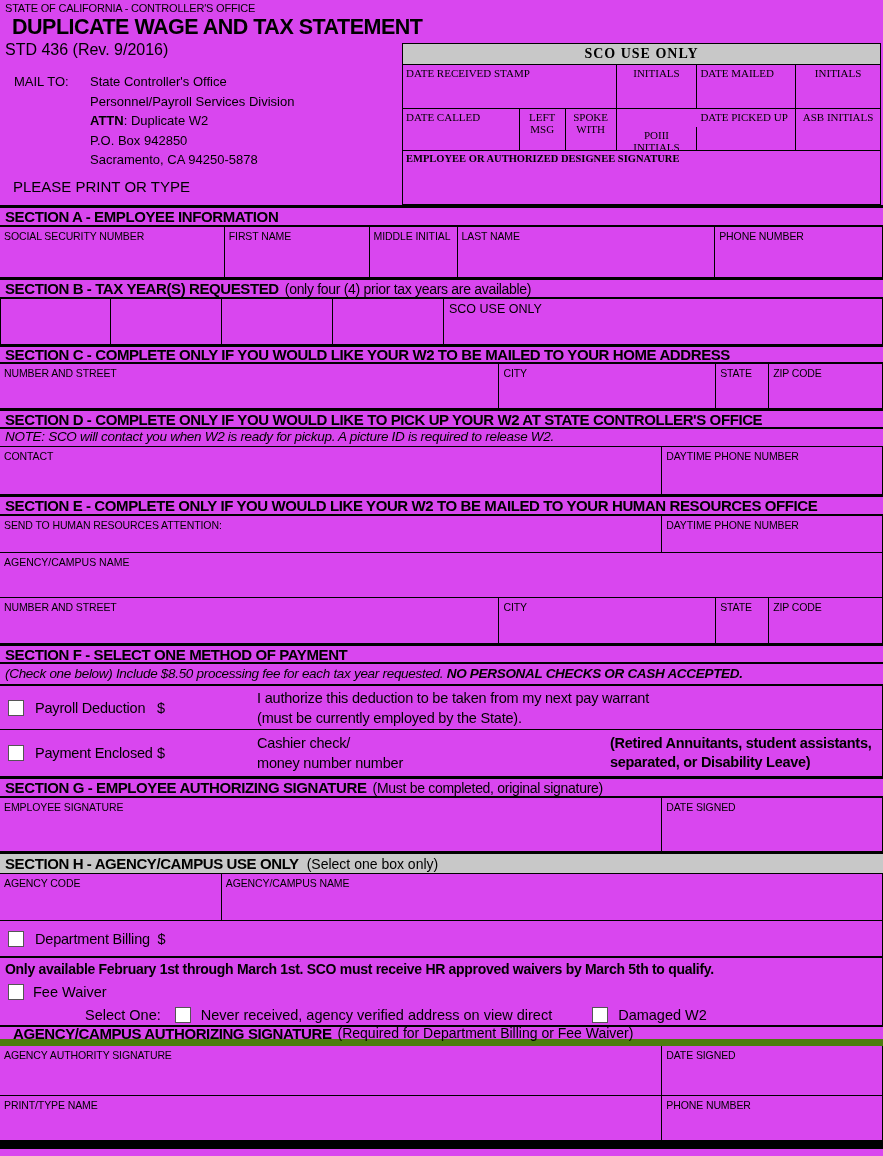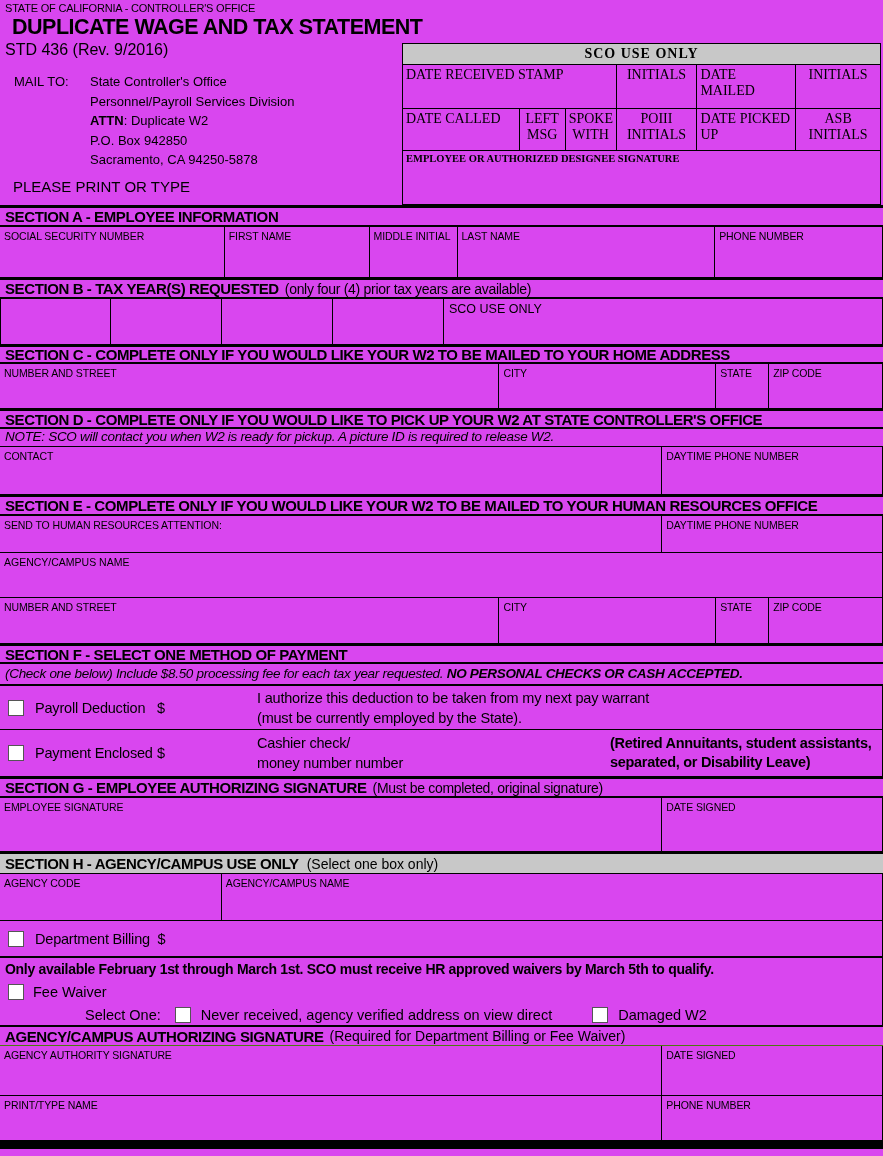--- a/index.html
+++ b/index.html
@@ -13,21 +13,21 @@
   .form-number { position:absolute; left:5px; top:41px; font-size:16px; }
   .mailto { position:absolute; left:14px; top:72px; font-size:13px; line-height:19.5px; display:flex; }
   .mailto .lbl { width:76px; }
   .print-type { position:absolute; left:13px; top:178px; font-size:15px; }
 
   
   .scobox { position:absolute; left:402px; top:43px; width:479px; height:162px; border:1px solid #000; font-family:"Liberation Serif", serif; }
   .sco-hd { height:21px; background:#c8c8c8; border-bottom:1px solid #000; text-align:center; font-weight:bold; font-size:14px; letter-spacing:1px; line-height:20px; }
   .sco-row { display:flex; border-bottom:1px solid #000; }
   .sco-row:last-child { border-bottom:none; }
-  .sco-cell { border-right:1px solid #000; font-size:14px; padding:2px 3px; overflow:hidden;font-family:Liberation Serif, serif; }
+  .sco-cell { border-right:1px solid #000; font-size:11px; padding:2px 3px; overflow:hidden;font-family:Liberation Serif, serif; }
   .sco-cell:last-child { border-right:none; }
   .sco-r1 { height:44px; }
   .sco-r2 { height:42px; }
   .sco-r3 { height:52px; }
   .c-center { text-align:center; }
   .sco-sig { font-weight:bold; font-size:10.5px; padding:2px 3px; width:100%; }
 
   
   .sec-hd { border-top:3px solid #000; border-bottom:2px solid #000; display:flex; align-items:center; gap:6px; padding:0 5px; height:22px; }
   .sec-hd .t { font-weight:bold; font-size:15px; letter-spacing:-0.4px; white-space:nowrap; }
@@ -67,31 +67,31 @@
   .rowH { height:47px; border-bottom:1px solid #000; }
   .deptrow { height:35px; display:flex; align-items:center; padding-left:8px; border-right:1px solid #000; }
   .deptrow .lab { margin-left:11px; font-size:14.5px; letter-spacing:-0.2px; }
   .waiver { height:69px; border-top:2px solid #000; padding:2px 5px 0 5px; border-right:1px solid #000; }
   .waiver .notice { font-weight:bold; font-size:14px; letter-spacing:-0.3px; line-height:19px; }
   .fee-row { display:flex; align-items:center; margin:2px 0 0 3px; height:21px; }
   .fee-row .lab { margin-left:9px; font-size:14.5px; }
   .sel-row { display:flex; align-items:center; margin:2px 0 0 80px; height:22px; font-size:14.5px; }
   .sel-row .cb { margin:0 10px 0 14px; }
   .sel-row .cb2 { margin:0 10px 0 40px; }
-  .authhd { border-top:2px solid #000; border-bottom:1px solid #4d7c0f; height:21px; display:flex; align-items:center; gap:6px; padding:0 5px; }
+  .authhd { border-top:2px solid #000; border-bottom:7px solid #4d7c0f; height:21px; display:flex; align-items:center; gap:6px; padding:0 13px; }
   .authhd .t { font-weight:bold; font-size:15px; letter-spacing:-0.4px; }
   .authhd .n { font-size:14px; }
   .rowSig { height:50px; border-bottom:1px solid #000; }
   .rowPrint { height:44px; }
   .blackbar { height:9px; background:#000; }
   .w663 { width:663px; } .w220 { width:220px; }
   .wA1{width:225px;} .wA2{width:145px;} .wA3{width:88px;} .wA4{width:258px;} .wA5{width:167px;}
   .wC1{width:500px;} .wC2{width:217px;} .wC3{width:53px;} .wC4{width:113px;}
   .sc1{width:214px;} .sc2{width:81px;} .sc3{width:99px;} .sc4{width:84px;}
-  .sd1{width:117px;} .sd2{width:46px;} .sd3{width:51px;} .sd4{width:81px;} .sd5{width:99px;} .sd6{width:84px;}
+  .sd1{width:117px;} .sd2{width:46px;} .sd3{width:51px;} .sd4{width:81px;margin-top:18px;} .sd5{width:99px;} .sd6{width:84px;}
   .wH1{width:222px;} .wH2{width:661px;}
 </style>
 </head>
 <body>
 
 <div class="page">
 
   <div class="tophdr">
     <div class="agency-line">STATE OF CALIFORNIA - CONTROLLER'S OFFICE</div>
     <div class="form-title">DUPLICATE WAGE AND TAX STATEMENT</div>

